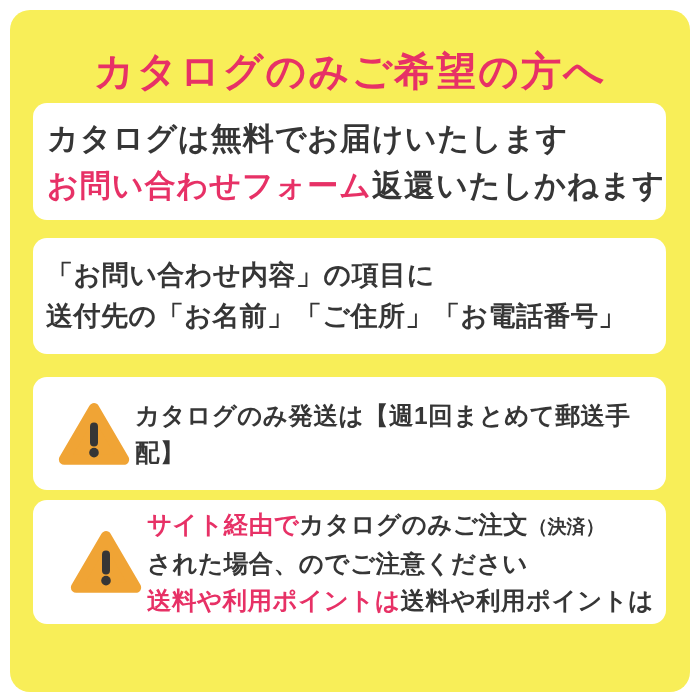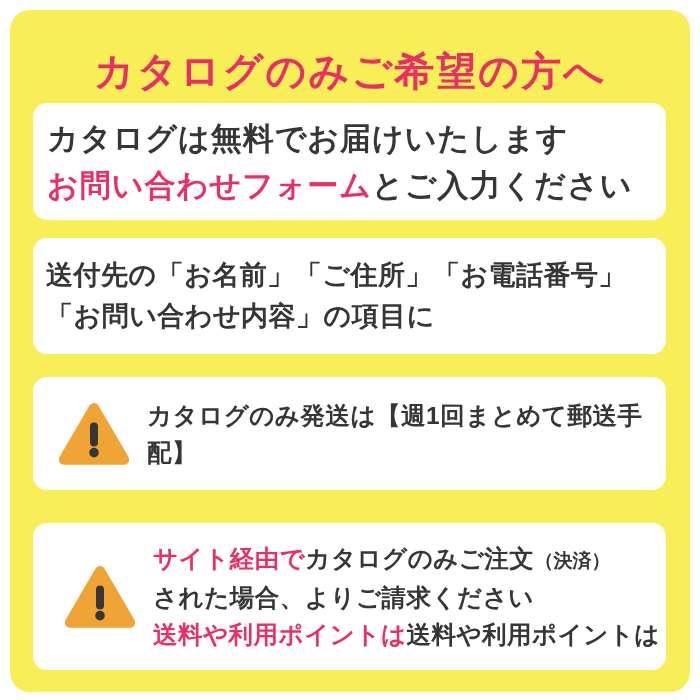--- a/index.html
+++ b/index.html
@@ -24,45 +24,45 @@
   .box {
     position:absolute; left:23px; width:633px;
     background:var(--box_white,#ffffff);
     border-radius:14px;
     display:flex; flex-direction:column; justify-content:center;
   }
   .box-free   { top:93px;  height:117px; padding-left:14px; font-size:31px; line-height:47px; letter-spacing:1px; }
   .box-form   { top:228px; height:116px; padding-left:13px; font-size:27px; line-height:41px; letter-spacing:0.5px; }
   .notice     { flex-direction:row; align-items:center; padding-left:24px; }
   .box-ship   { top:367px; height:113px; }
-  .box-order  { top:513px; height:147px; }
-  .notice .txt { margin-left:16px; font-size:24.5px; line-height:37px; letter-spacing:0.5px; }
+  .box-order  { top:490px; height:124px; }
+  .notice .txt { margin-left:4px; font-size:24.5px; line-height:37px; letter-spacing:0.5px; }
   .dark  { color:var(--text_dark,#363636); }
   .pink  { color:var(--accent_pink,#e73166);font-family:Liberation Serif, serif; }
   .small { font-size:19px; letter-spacing:0; }
   .warn-icon { width:74px; height:66px; flex:0 0 auto; }
   .warn-tri  { fill:var(--warning_orange,#f0a435); stroke:var(--warning_orange,#f0a435); stroke-width:10; stroke-linejoin:round; }
   .warn-bar  { stroke:var(--text_dark,#363636); stroke-width:7.5; stroke-linecap:round; }
   .warn-dot  { fill:var(--text_dark,#363636); }
 </style>
 </head>
 <body>
 
 <div class="panel">
 
   <div class="title">カタログのみご希望の方へ</div>
 
   <section class="box box-free">
     <div class="dark">カタログは無料でお届けいたします</div>
-    <div><span class="pink">お問い合わせフォーム</span><span class="dark">とご入力ください</span></div>
+    <div><span class="pink">お問い合わせフォーム</span><span class="dark">返還いたしかねます</span></div>
   </section>
 
   <section class="box box-form">
+    <div class="dark">「お問い合わせ内容」の項目に</div>
     <div class="dark">送付先の「お名前」「ご住所」「お電話番号」</div>
-    <div class="dark">「お問い合わせ内容」の項目に</div>
   </section>
 
   <section class="box notice box-ship">
     <svg class="warn-icon" viewBox="0 0 66 62" aria-hidden="true">
       <polygon class="warn-tri" points="33,7 61,55 5,55"></polygon>
       <line class="warn-bar" x1="33" y1="24" x2="33" y2="39"></line>
       <circle class="warn-dot" cx="33" cy="48.5" r="4.5"></circle>
     </svg>
     <div class="txt">
       <div class="dark">カタログのみ発送は【週1回まとめて郵送手配】</div>
@@ -70,18 +70,18 @@
   </section>
 
   <section class="box notice box-order">
     <svg class="warn-icon" viewBox="0 0 66 62" aria-hidden="true">
       <polygon class="warn-tri" points="33,7 61,55 5,55"></polygon>
       <line class="warn-bar" x1="33" y1="24" x2="33" y2="39"></line>
       <circle class="warn-dot" cx="33" cy="48.5" r="4.5"></circle>
     </svg>
     <div class="txt">
       <div><span class="pink">サイト経由で</span><span class="dark">カタログのみご注文</span><span class="dark small">（決済）</span></div>
-      <div class="dark">された場合、よりご請求ください</div>
+      <div class="dark">された場合、のでご注意ください</div>
       <div><span class="pink">送料や利用ポイントは</span><span class="dark">送料や利用ポイントは</span></div>
     </div>
   </section>
 
 </div>
 
 </body></html>

